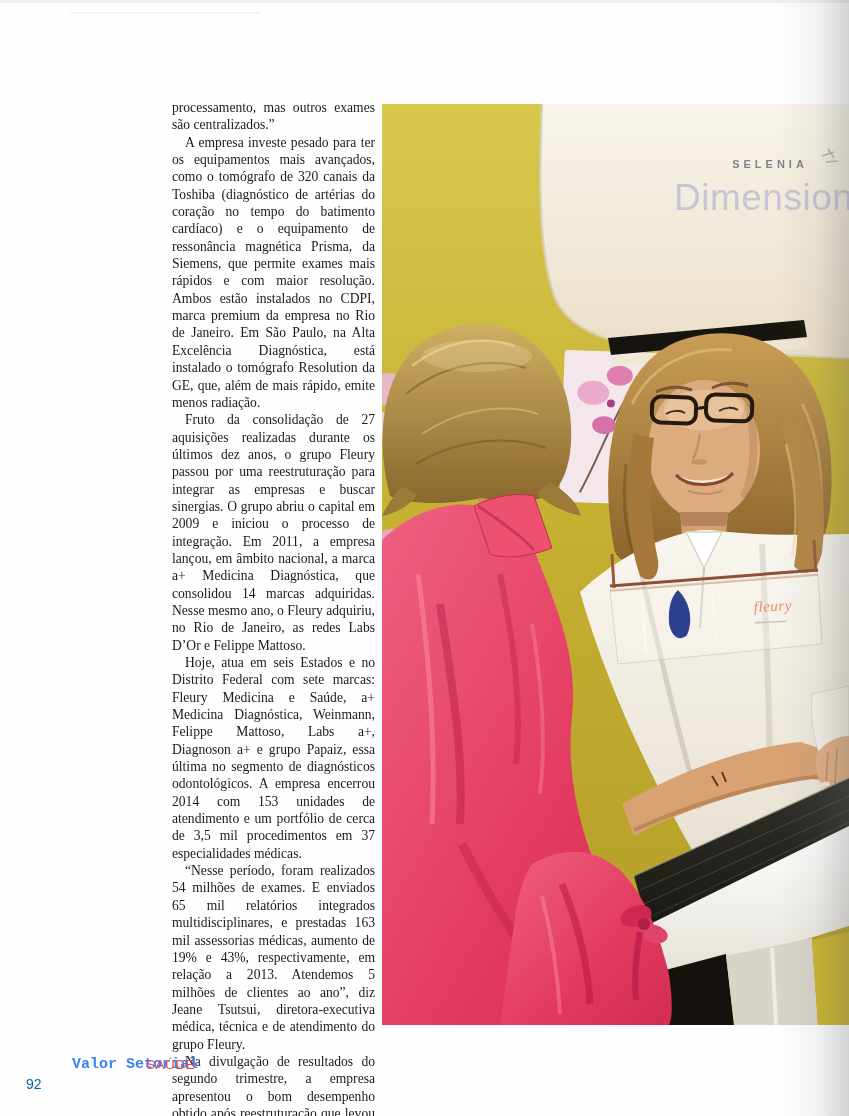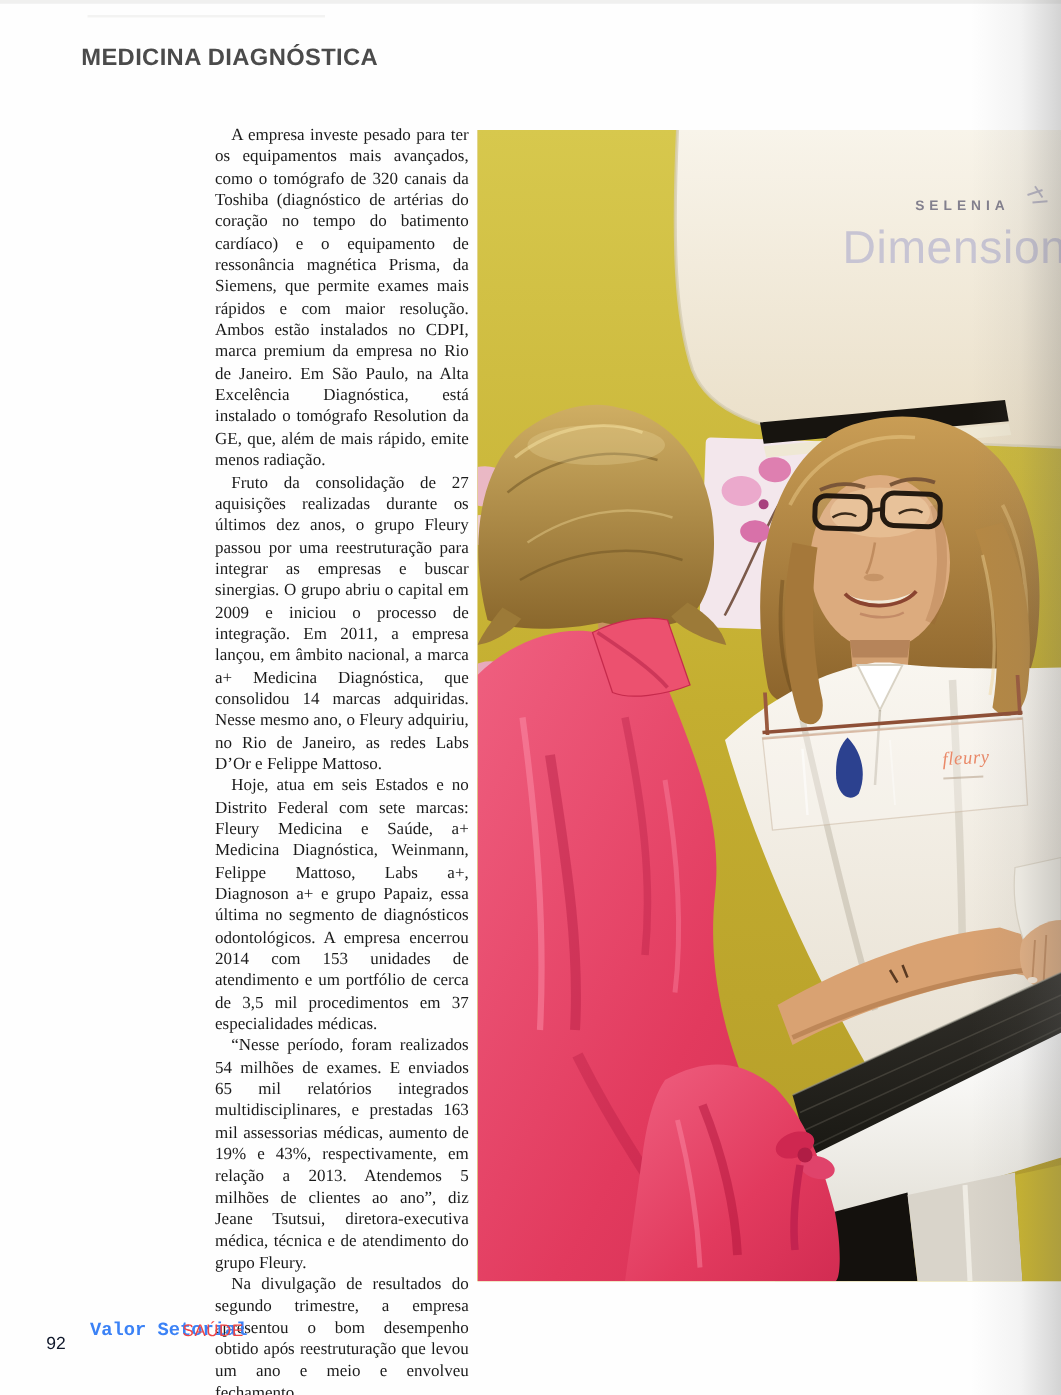--- a/index.html
+++ b/index.html
@@ -23,38 +23,38 @@
   .text-col p.no-indent{text-indent:0;}
   .photo{
     position:absolute;left:382px;top:104px;width:467px;height:921px;margin:0;
     overflow:hidden;background:#c9b234;
   }
   .photo svg{display:block;}
   .footer{
     position:absolute;left:0;top:1056px;width:760px;height:30px;
     font-size:15px;
   }
-  .footer .pagenum{position:absolute;left:26px;top:10px;color:#0f172a;font-family:"Liberation Sans", sans-serif;font-size:14px;margin-left:11px;}
+  .footer .pagenum{position:absolute;left:26px;top:20px;color:#0369a1;font-family:"Liberation Sans", sans-serif;font-size:14px;}
   .footer .pub{position:absolute;left:72px;top:0;color:#3b82f6;font-weight:700;font-family:Liberation Mono, monospace;font-size:15px;}
   .footer .edition{position:absolute;left:146px;top:1px;color:#ef4444;font-family:"Liberation Sans", sans-serif;font-size:13.5px;letter-spacing:.5px;}
   .scan-shadow-right{
     position:absolute;right:0;top:0;width:72px;height:1116px;pointer-events:none;z-index:50;
     background:linear-gradient(to right, rgba(110,110,110,0) 0%, rgba(110,110,110,0.08) 55%, rgba(100,100,100,0.28) 100%);
   }
 </style>
 </head>
 <body>
 
 <div class="page">
   <div class="top-scan-edge"></div>
   <div class="smudge"></div>
 
-  <h1 class="section-header">MEDICINA DIAGNÓSTICA</h1>
 
   <div class="text-col">
+    <p class="no-indent">processamento, mas outros exames são centralizados.”</p>
     <p>A empresa investe pesado para ter os equipamentos mais avançados, como o tomógrafo de 320 canais da Toshiba (diagnóstico de artérias do coração no tempo do batimento cardíaco) e o equipamento de ressonância magnética Prisma, da Siemens, que permite exames mais rápidos e com maior resolução. Ambos estão instalados no CDPI, marca premium da empresa no Rio de Janeiro. Em São Paulo, na Alta Excelência Diagnóstica, está instalado o tomógrafo Resolution da GE, que, além de mais rápido, emite menos radiação.</p>
     <p>Fruto da consolidação de 27 aquisições realizadas durante os últimos dez anos, o grupo Fleury passou por uma reestruturação para integrar as empresas e buscar sinergias. O grupo abriu o capital em 2009 e iniciou o processo de integração. Em 2011, a empresa lançou, em âmbito nacional, a marca a+ Medicina Diagnóstica, que consolidou 14 marcas adquiridas. Nesse mesmo ano, o Fleury adquiriu, no Rio de Janeiro, as redes Labs D’Or e Felippe Mattoso.</p>
     <p>Hoje, atua em seis Estados e no Distrito Federal com sete marcas: Fleury Medicina e Saúde, a+ Medicina Diagnóstica, Weinmann, Felippe Mattoso, Labs a+, Diagnoson a+ e grupo Papaiz, essa última no segmento de diagnósticos odontológicos. A empresa encerrou 2014 com 153 unidades de atendimento e um portfólio de cerca de 3,5 mil procedimentos em 37 especialidades médicas.</p>
     <p>“Nesse período, foram realizados 54 milhões de exames. E enviados 65 mil relatórios integrados multidisciplinares, e prestadas 163 mil assessorias médicas, aumento de 19% e 43%, respectivamente, em relação a 2013. Atendemos 5 milhões de clientes ao ano”, diz Jeane Tsutsui, diretora-executiva médica, técnica e de atendimento do grupo Fleury.</p>
     <p>Na divulgação de resultados do segundo trimestre, a empresa apresentou o bom desempenho obtido após reestruturação que levou um ano e meio e envolveu fechamento</p>
   </div>
 
   <figure class="photo">
     <svg width="467" height="921" viewBox="0 0 467 921" xmlns="http://www.w3.org/2000/svg">
       <defs>

